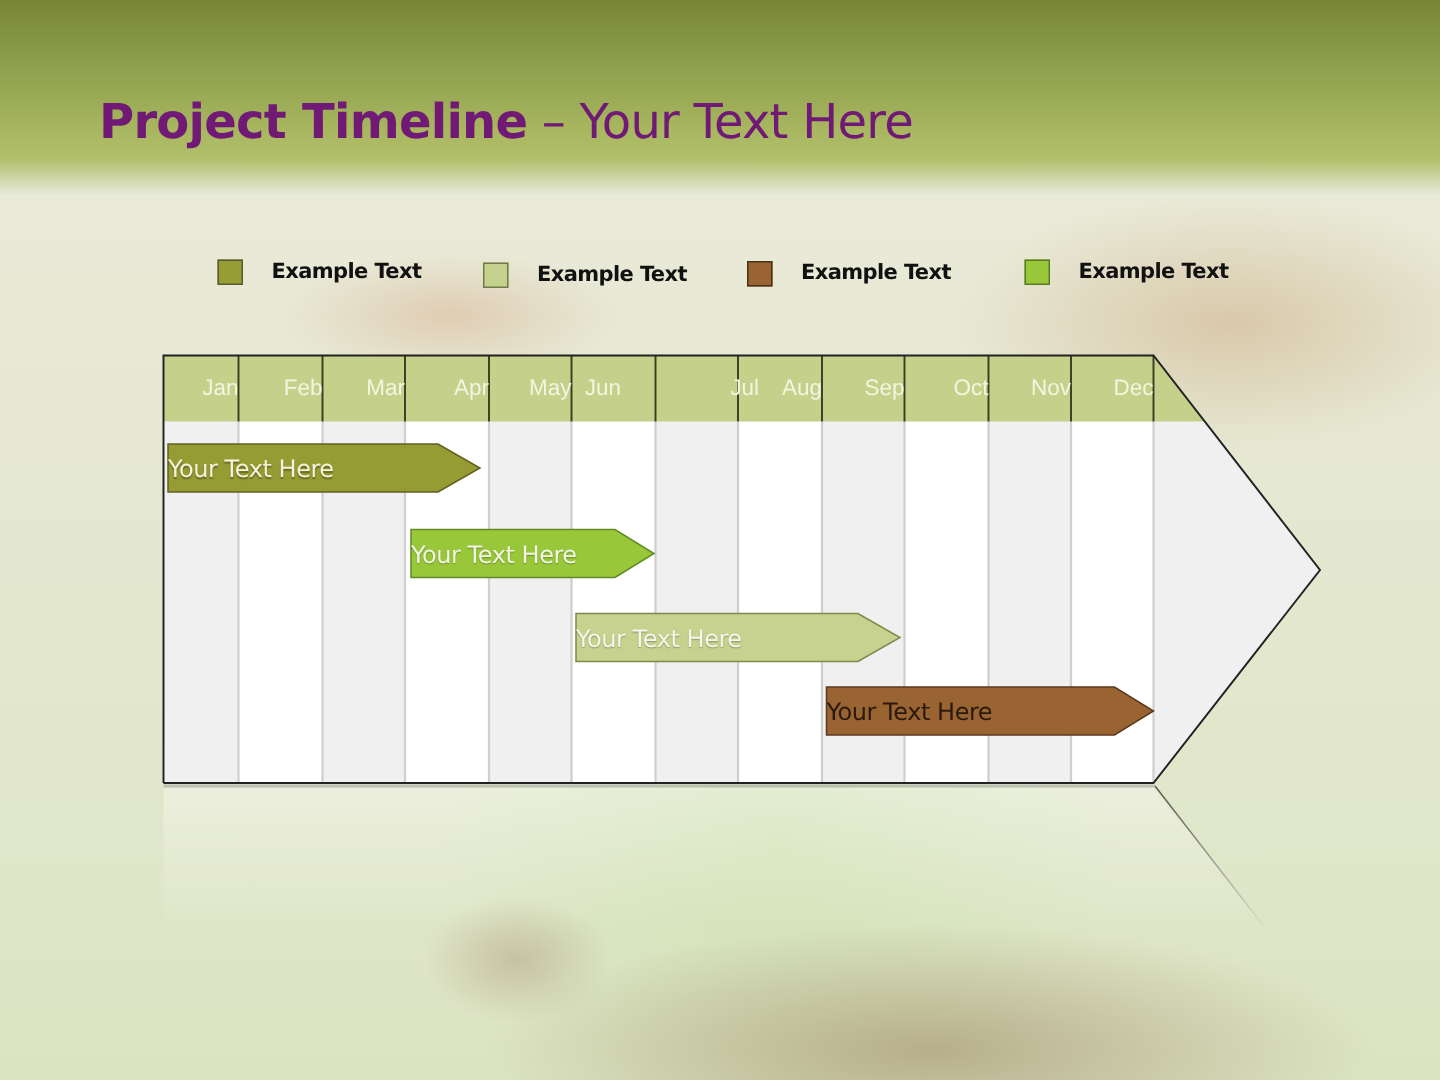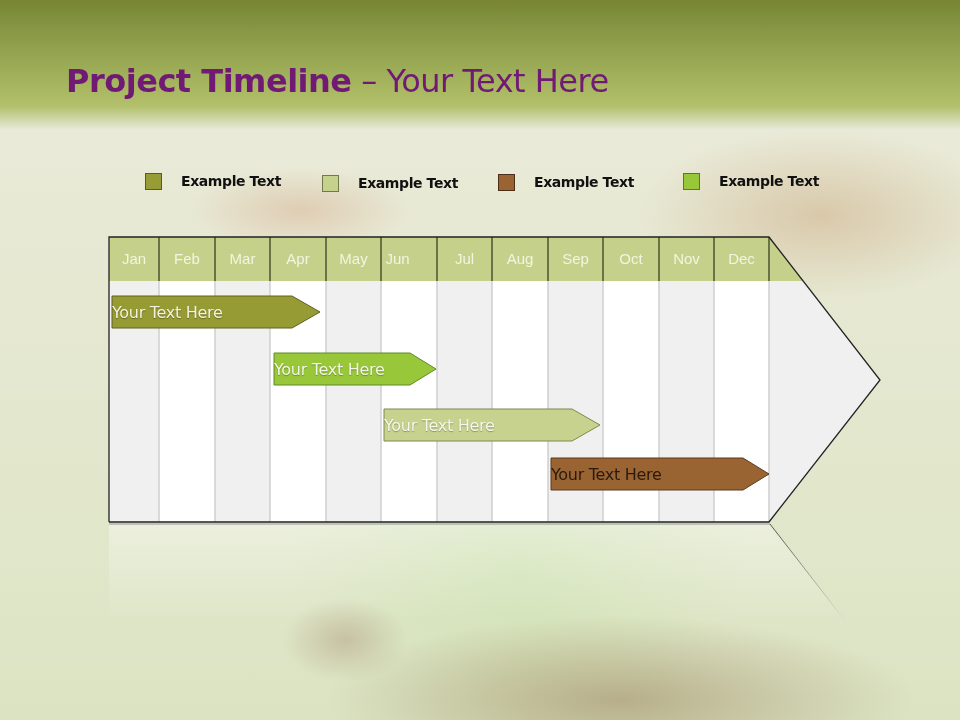--- a/index.html
+++ b/index.html
@@ -25,21 +25,21 @@
     }
     .title .bold { font-weight: bold; }
     .legend-item { position: absolute; top: 171px; height: 20px; display: flex; align-items: center; padding-left: 36px; }
     .swatch { width: 17px; height: 17px; box-sizing: border-box; border: 1px solid #555a30; }
     .legend-label {
       margin-left: 19px; font-size: 14px; font-weight: bold; color: #111;
       font-family: "DejaVu Sans", sans-serif; letter-spacing: -0.4px;
     }
     .chart { position: absolute; left: 0; top: 0; width: 960px; height: 720px; }
     .month-label {
-      position: absolute; top: 237px; height: 44px; line-height: 44px; text-align: center;
+      position: absolute; top: 237px; height: 44px; line-height: 44px; text-align: right;
       font-size: 15px; color: #f2f5e0;
     }
     .bar {
       position: absolute; height: 32px; display: flex; align-items: center; 
       font-family: "DejaVu Sans", sans-serif; font-size: 16px; letter-spacing: -0.3px;
       box-sizing: border-box;
     }
     .bar span { padding-right: 18px; }
   </style>
 </head>
@@ -140,21 +140,21 @@
   <polygon points="384,409 572,409 600,425 572,441 384,441" fill="#c6d28e" stroke="#7d8a4c" stroke-width="1"></polygon>
   <polygon points="551,458 743,458 769,474 743,490 551,490" fill="#9a6432" stroke="#5a3a1c" stroke-width="1"></polygon>
 </svg>
 
 <div class="month-label" style="left:109px; width:50px;">Jan</div>
 <div class="month-label" style="left:159px; width:56px;">Feb</div>
 <div class="month-label" style="left:215px; width:55px;">Mar</div>
 <div class="month-label" style="left:270px; width:56px;">Apr</div>
 <div class="month-label" style="left:326px; width:55px;">May</div>
 <div class="month-label" style="left:381px; width:33px;">Jun</div>
-<div class="month-label" style="left:437px; width:55px;">Jul</div>
+<div class="month-label" style="left:451px; width:55px;">Jul</div>
 <div class="month-label" style="left:492px; width:56px;">Aug</div>
 <div class="month-label" style="left:548px; width:55px;">Sep</div>
 <div class="month-label" style="left:603px; width:56px;">Oct</div>
 <div class="month-label" style="left:659px; width:55px;">Nov</div>
 <div class="month-label" style="left:714px; width:55px;">Dec</div>
 
 <div class="bar" style="left:112px; top:296px; width:208px; color:#f3f3dc; text-shadow:0 1px 1px rgba(0,0,0,0.35);">
   <span>Your  Text Here</span>
 </div>
 <div class="bar" style="left:274px; top:353px; width:162px; color:#f3f6e4; text-shadow:0 1px 1px rgba(0,0,0,0.3);">

